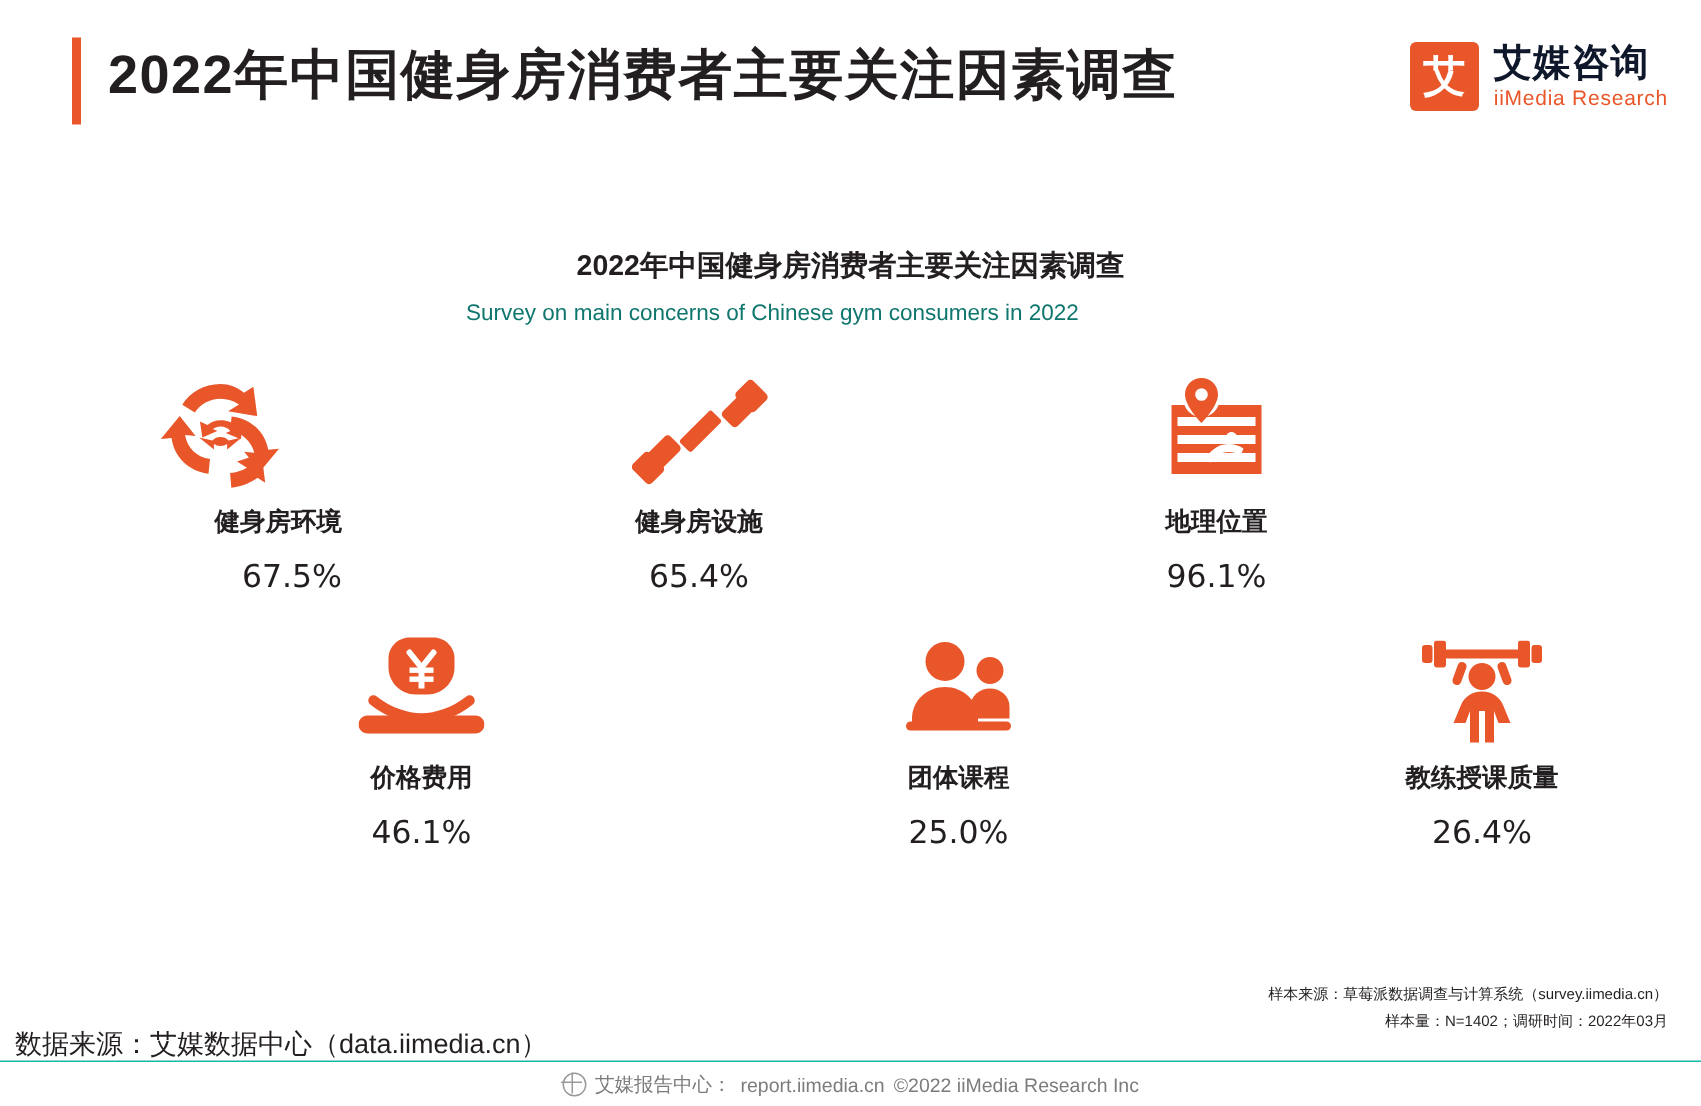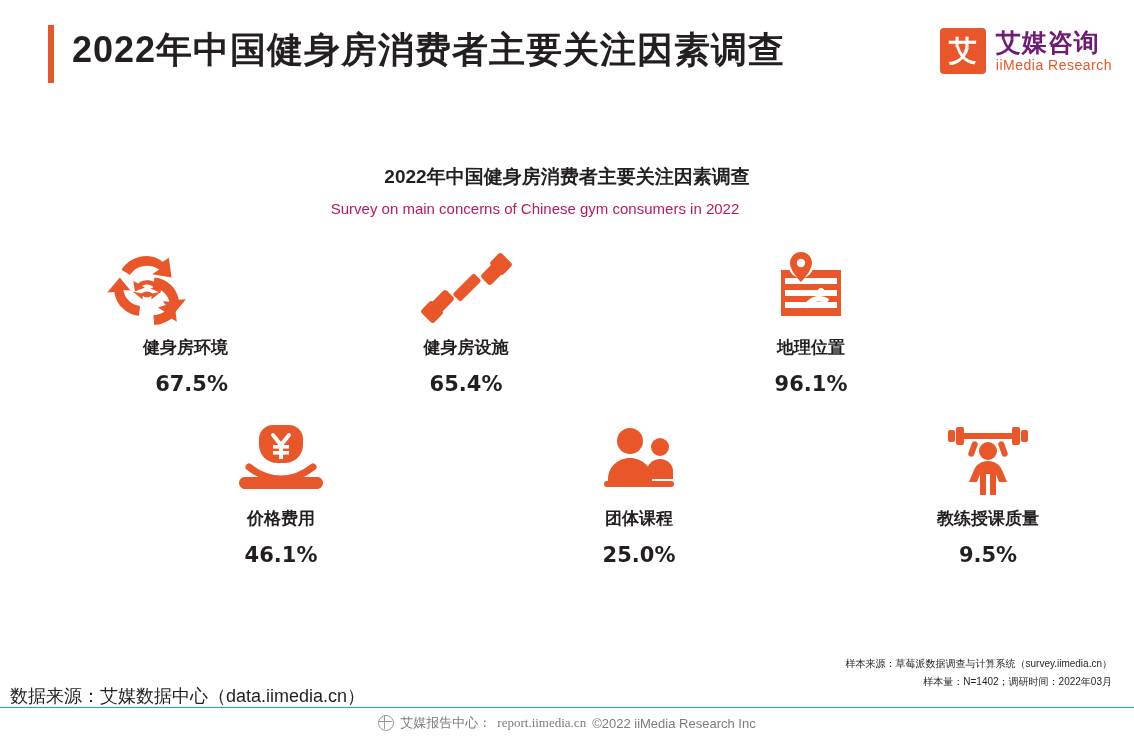--- a/index.html
+++ b/index.html
@@ -30,46 +30,46 @@
   }
   .brand-mark {
     width:46px; height:46px; background:#e8562a;
     border-radius:4px; color:#fff;
     font-size:28px; font-weight:bold;
     display:flex; align-items:center; justify-content:center;
     font-family:"DejaVu Sans", sans-serif;
   }
   .brand-text { line-height:1.1; }
   .brand-cn {
-    font-size:25px; font-weight:bold; color:#701a75; letter-spacing:1px;
+    font-size:25px; font-weight:bold; color:#0f172a; letter-spacing:1px;
   }
   .brand-en {
     font-size:14px; color:#e8562a; letter-spacing:.5px; margin-top:2px;
   }
 
   
   .chart-title {
     position:absolute; top:164px; left:0; width:1134px; text-align:center;
     font-size:19px; font-weight:bold; color:#231f20;
   }
   .chart-subtitle {
     position:absolute; top:200px; left:0; width:1030px; text-align:center;
-    font-size:15px; color:#be185d;margin-left:20px;
+    font-size:15px; color:#0f766e;
   }
 
   .plot { position:absolute; left:0; top:232px; width:1134px; height:370px; }
 
   .item { position:absolute; text-align:center; }
   .item .icon { height:80px; display:flex; align-items:flex-end; justify-content:center; }
   .item .label {
     font-size:17px; font-weight:bold; color:#231f20; margin-top:10px;
     white-space:nowrap;
   }
   .item .value {
-    font-size:21px; font-weight:bold; color:#231f20; margin-top:13px;
+    font-size:21px; font-weight:normal; color:#231f20; margin-top:13px;
     font-family:"DejaVu Sans", sans-serif;
   }
 
   
   .p0 { left:66px;  top:14px;  width:162px;text-align:right; }
   .p1 { left:385px; top:14px;  width:162px; }
   .p2 { left:730px; top:14px;  width:162px; }
   .p3 { left:200px; top:185px; width:162px; }
   .p4 { left:558px; top:185px; width:162px; }
   .p5 { left:905px; top:185px; width:166px; }
@@ -96,21 +96,21 @@
     border:1.5px solid #9a9a9a; position:relative;
   }
   .globe:before {
     content:""; position:absolute; left:5px; top:-1.5px;
     width:0; height:14px; border-left:1.5px solid #9a9a9a;
   }
   .globe:after {
     content:""; position:absolute; left:-1.5px; top:5px;
     width:14px; height:0; border-top:1.5px solid #9a9a9a;
   }
-  .fb-link { color:#7c7c7c;font-family:Liberation Serif, serif; }
+  .fb-link { color:#7c7c7c; }
 </style>
 </head>
 <body>
 
 <div class="header">
   <div class="title-bar"></div>
   <div class="page-title">2022年中国健身房消费者主要关注因素调查</div>
   <div class="brand">
     <div class="brand-mark">艾</div>
     <div class="brand-text">
@@ -224,21 +224,21 @@
           <rect x="66" y="0" width="8" height="18" rx="2"></rect>
           <rect x="75" y="3" width="7" height="12" rx="2"></rect>
           <circle cx="42" cy="24" r="9"></circle>
           <path d="M42 34c-7 0-12 4-14 9l-5 12h8l3-8v21h6V47h4v21h6V47l3 8h8l-5-12c-2-5-7-9-14-9z"></path>
           <rect x="24" y="14" width="6" height="16" rx="3" transform="rotate(20 27 22)"></rect>
           <rect x="54" y="14" width="6" height="16" rx="3" transform="rotate(-20 57 22)"></rect>
         </g>
       </svg>
     </div>
     <div class="label">教练授课质量</div>
-    <div class="value">9.5%</div>
+    <div class="value">26.4%</div>
   </div>
 </div>
 
 <div class="src-left">数据来源：艾媒数据中心（data.iimedia.cn）</div>
 
 <div class="note-right">
   <div>样本来源：草莓派数据调查与计算系统（survey.iimedia.cn）</div>
   <div>样本量：N=1402；调研时间：2022年03月</div>
 </div>
 

